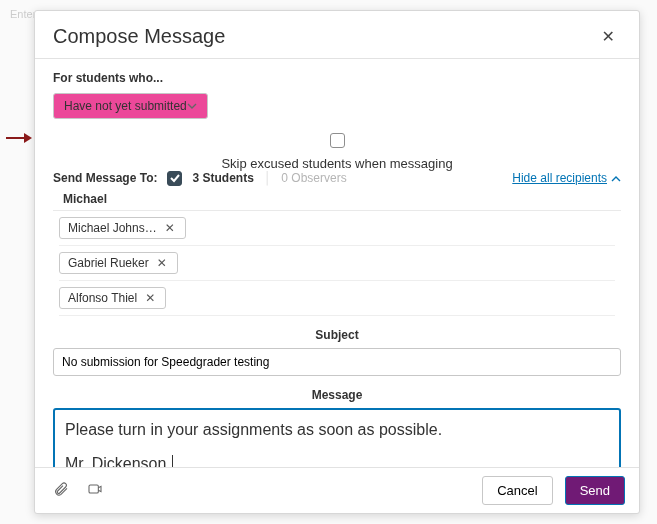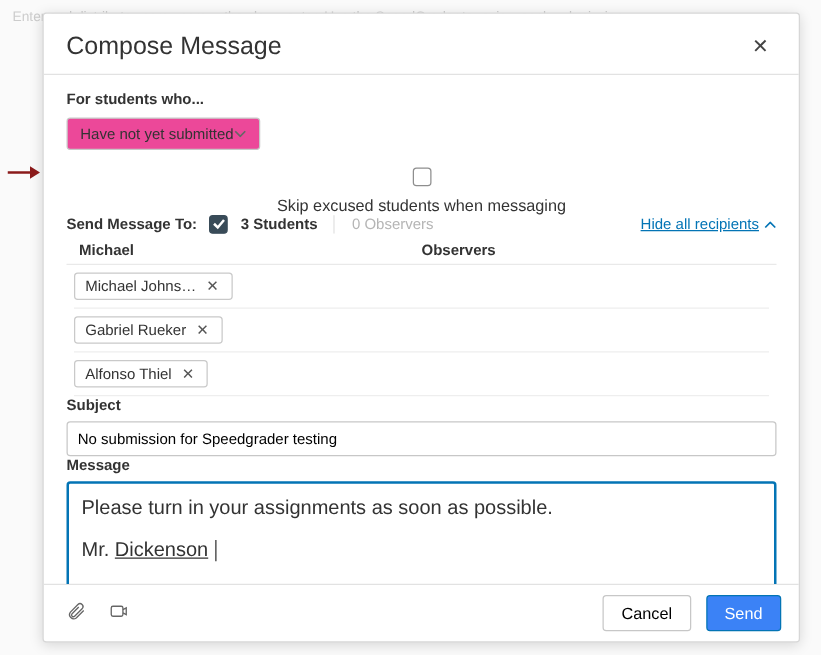--- a/index.html
+++ b/index.html
@@ -155,20 +155,22 @@
     background: none;
     border: none;
     cursor: pointer;
     font-size: 12px;
     color: #555;
     padding: 0 2px;
   }
   .section-label {
     font-weight: 700;
     font-size: 12px;
+    margin-top: 12px;
+    text-align: center;
   }
   .text-input {
     width: 100%;
     border: 1px solid #c7c7c7;
     border-radius: 3px;
     padding: 6px 8px;
     font-size: 12px;
     margin-top: 6px;
     font-family: inherit;
   }
@@ -203,21 +205,21 @@
   .spacer { flex: 1 1 auto; }
   .btn {
     border: 1px solid #c7c7c7;
     background: #fff;
     padding: 6px 14px;
     border-radius: 3px;
     font-size: 13px;
     cursor: pointer;
   }
   .btn-primary {
-    background: #3b82f6;
+    background: #701a75;
     border-color: #0374b5;
     color: #fff;
   }
 </style>
 </head>
 <body>
 
 <div class="bg-noise">
   <span>Enter and distribute scores across the class roster. Use the SpeedGrader to review each submission.</span>
 </div>
@@ -273,21 +275,20 @@
         <span>
           <svg width="10" height="6" viewBox="0 0 10 6">
               <path d="M1 5 L5 1 L9 5" fill="none" stroke="#0374b5" stroke-width="1.4"></path>
             </svg>
         </span>
       </span>
     </div>
 
     <div class="cols-header">
       <span>Michael</span>
-      <span>Observers</span>
     </div>
 
     <div class="chips">
       <div class="chip-row">
         <span class="chip">
           <span>Michael Johns…</span>
           <button class="chip-x">
             <span>✕</span>
           </button>
         </span>

